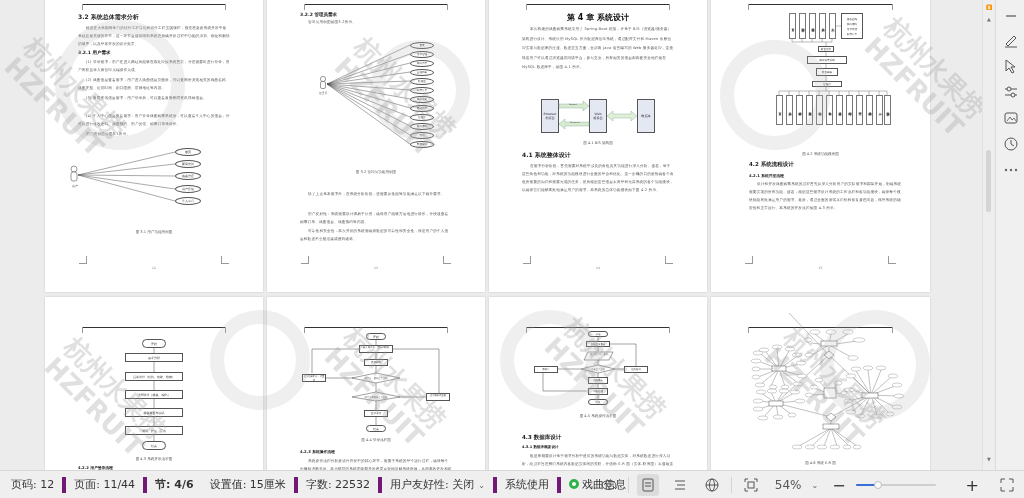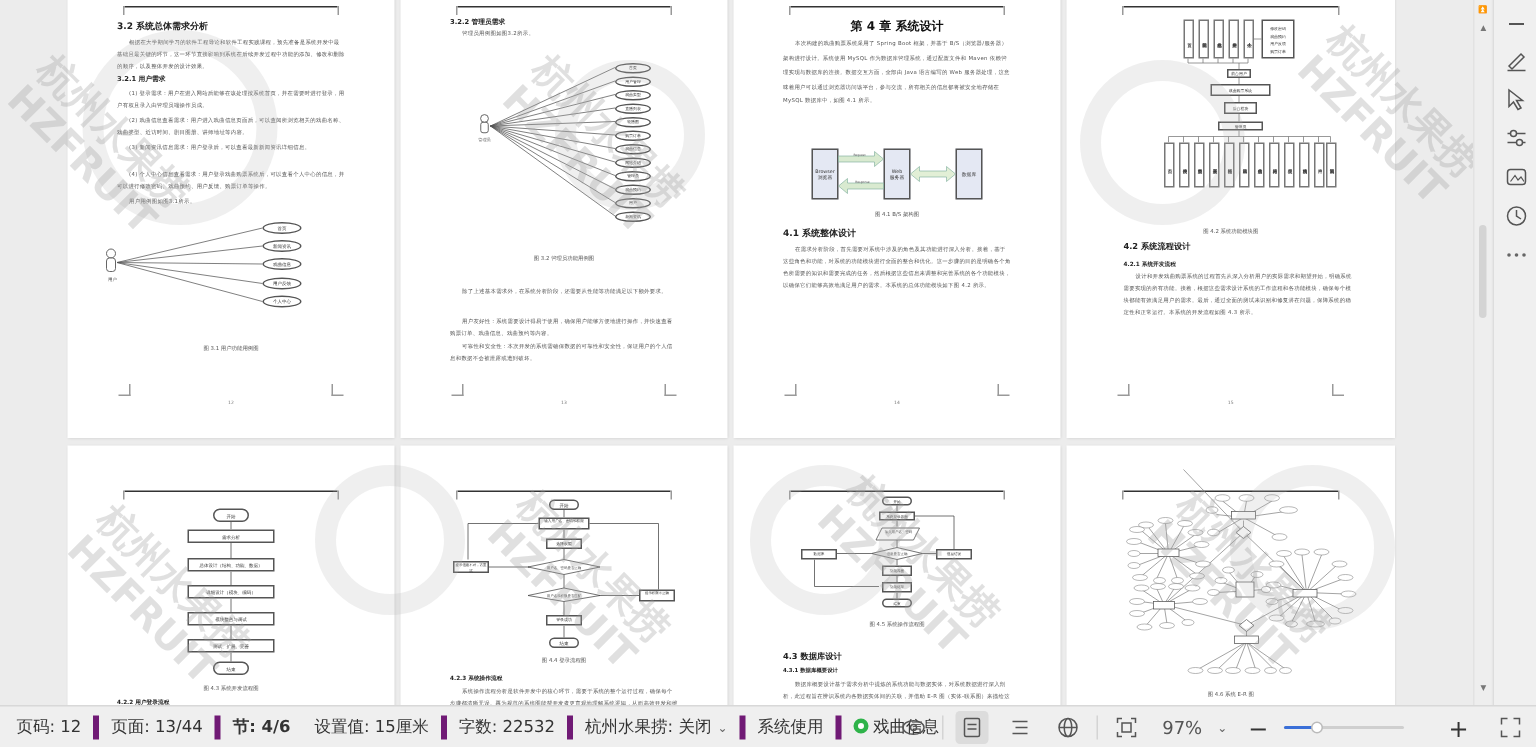--- a/index.html
+++ b/index.html
@@ -546,25 +546,25 @@
         <circle cx="3" cy="8" r="1.2" fill="#666"></circle>
         <circle cx="8" cy="8" r="1.2" fill="#666"></circle>
         <circle cx="13" cy="8" r="1.2" fill="#666"></circle>
       </svg>
   </div>
 </div>
 
 <div class="status">
   <div class="st-left">
     <div class="st-item">页码: 12</div>
-    <div class="st-item">页面: 13/44</div>
+    <div class="st-item">页面: 11/44</div>
     <div class="st-item" style="border-right:none;font-weight:bold;">节: 4/6</div>
     <div class="st-item">设置值: 15厘米</div>
     <div class="st-item">字数: 22532</div>
-    <div class="st-item"><span>杭州水果捞: 关闭</span><span class="caret">⌄</span></div>
+    <div class="st-item"><span>用户友好性: 关闭</span><span class="caret">⌄</span></div>
     <div class="st-item">系统使用</div>
     <div class="st-item" style="border-right:none;"><span class="green-dot"></span><span>戏曲信息</span></div>
   </div>
   <div class="st-right">
     <span class="ic">
       <svg width="16" height="12">
           <ellipse cx="8" cy="6" rx="7" ry="4.5" fill="none" stroke="#555"></ellipse>
           <circle cx="8" cy="6" r="2" fill="none" stroke="#555"></circle>
         </svg>
     </span>
@@ -590,21 +590,21 @@
           <line x1="1" y1="7" x2="13" y2="7" stroke="#555"></line>
         </svg>
     </span>
     <span class="sep"></span>
     <span class="ic">
       <svg width="14" height="14">
           <path d="M1 4 V1 H4 M10 1 H13 V4 M13 10 V13 H10 M4 13 H1 V10" fill="none" stroke="#555"></path>
           <rect x="4" y="4" width="6" height="6" fill="none" stroke="#555"></rect>
         </svg>
     </span>
-    <span class="zoomv">97%</span>
+    <span class="zoomv">54%</span>
     <span class="caret" style="margin-right:10px;">⌄</span>
     <span style="font-size:16px; color:#333; margin:0 4px;">−</span>
     <div class="slider">
       <div class="track"></div>
       <div class="fill" style="width:22px;"></div>
       <div class="knob" style="left:18px;"></div>
     </div>
     <span style="font-size:16px; color:#333; margin:0 12px 0 24px;">+</span>
     <span class="ic" style="margin-right:6px;">
       <svg width="14" height="14">

